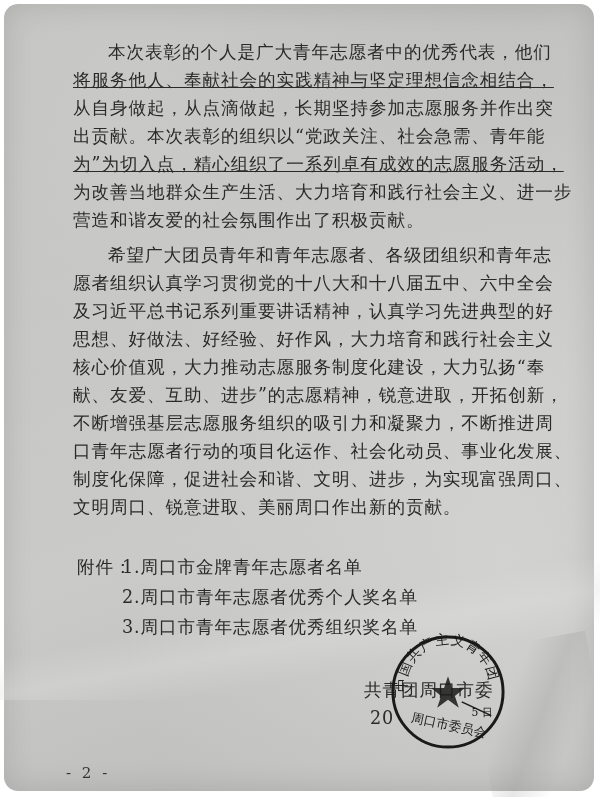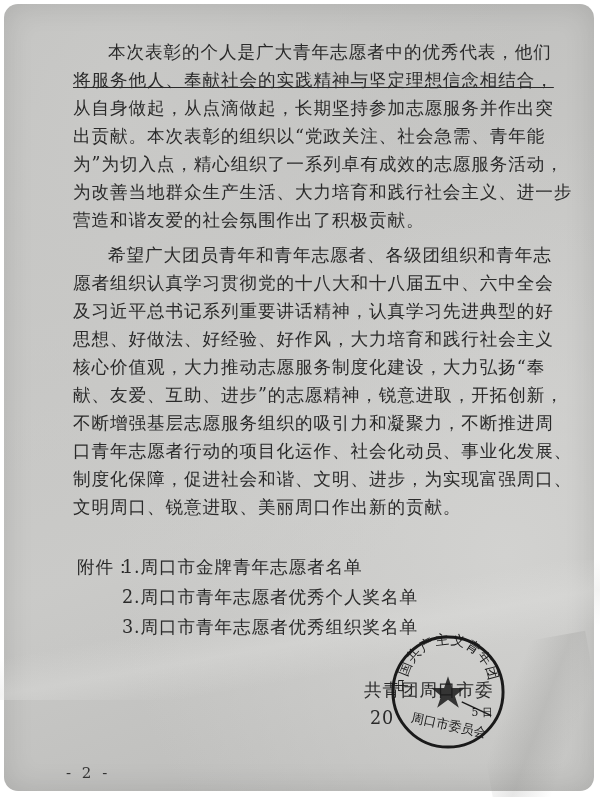--- a/index.html
+++ b/index.html
@@ -50,21 +50,21 @@
 <div class="paper"></div>
 <div class="fold2"></div>
 <div class="fold"></div>
 
 <div class="text">
 
   <div class="line indent" style="top:40px;">本次表彰的个人是广大青年志愿者中的优秀代表，他们</div>
   <div class="line" style="top:68px;text-decoration:underline;">将服务他人、奉献社会的实践精神与坚定理想信念相结合，</div>
   <div class="line" style="top:96px;">从自身做起，从点滴做起，长期坚持参加志愿服务并作出突</div>
   <div class="line" style="top:124px;">出贡献。本次表彰的组织以“党政关注、社会急需、青年能</div>
-  <div class="line" style="top:152px;">为”为切入点，精心组织了一系列卓有成效的志愿服务活动，</div>
+  <div class="line" style="top:152px;text-decoration:underline;">为”为切入点，精心组织了一系列卓有成效的志愿服务活动，</div>
   <div class="line" style="top:180px;">为改善当地群众生产生活、大力培育和践行社会主义、进一步</div>
   <div class="line" style="top:208px;">营造和谐友爱的社会氛围作出了积极贡献。</div>
 
   <div class="line indent" style="top:243px;text-align:center;">希望广大团员青年和青年志愿者、各级团组织和青年志</div>
   <div class="line" style="top:271px;">愿者组织认真学习贯彻党的十八大和十八届五中、六中全会</div>
   <div class="line" style="top:299px;">及习近平总书记系列重要讲话精神，认真学习先进典型的好</div>
   <div class="line" style="top:327px;">思想、好做法、好经验、好作风，大力培育和践行社会主义</div>
   <div class="line" style="top:355px;">核心价值观，大力推动志愿服务制度化建设，大力弘扬“奉</div>
   <div class="line" style="top:383px;">献、友爱、互助、进步”的志愿精神，锐意进取，开拓创新，</div>
   <div class="line" style="top:411px;">不断增强基层志愿服务组织的吸引力和凝聚力，不断推进周</div>

